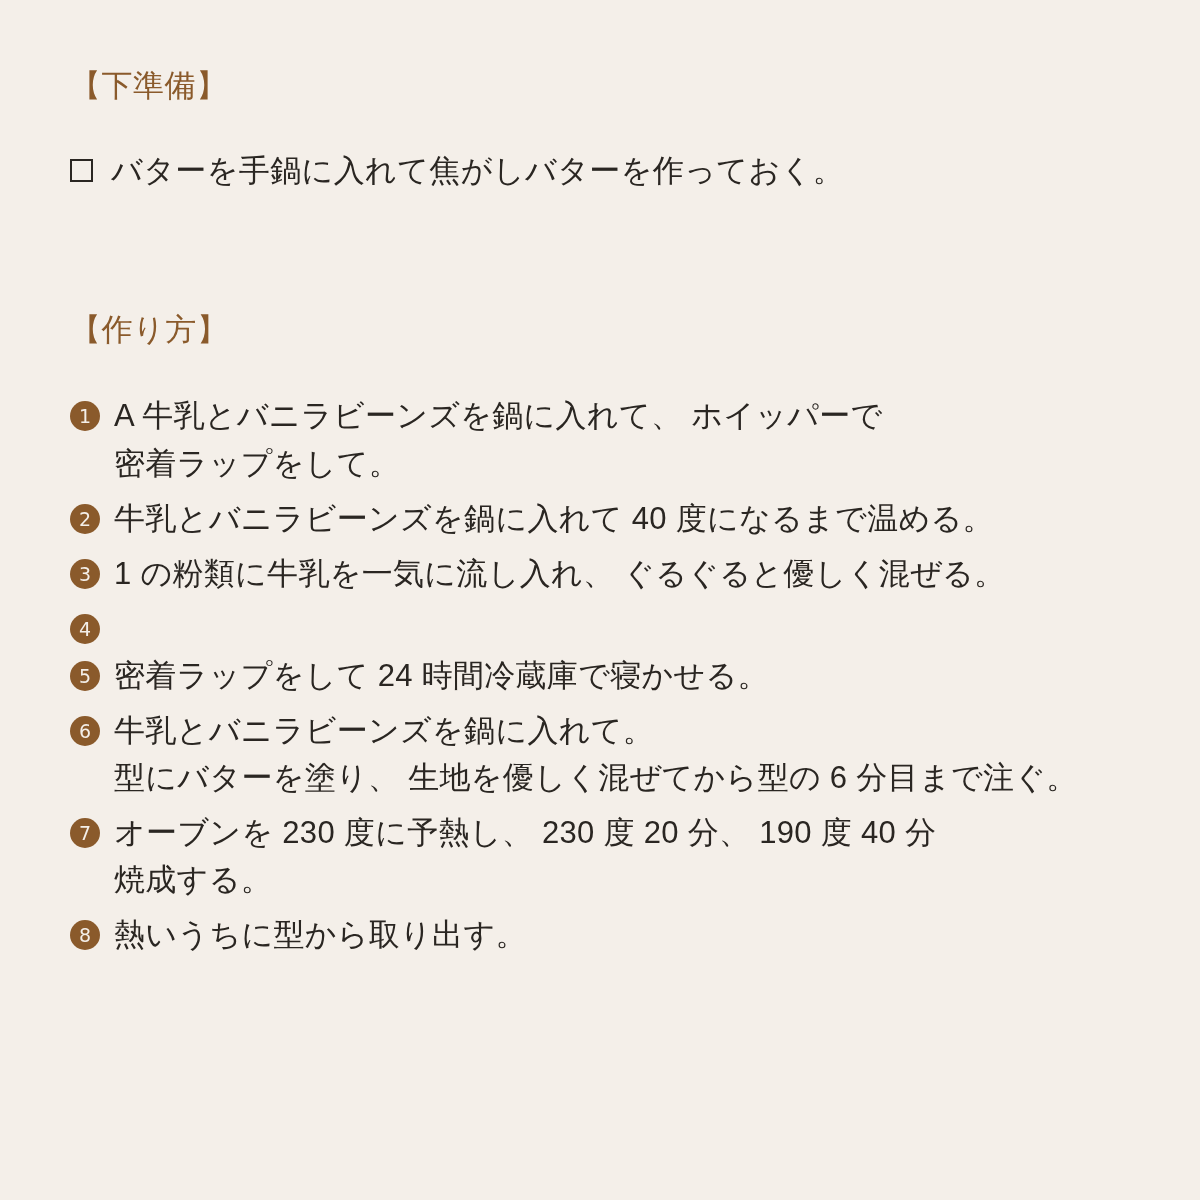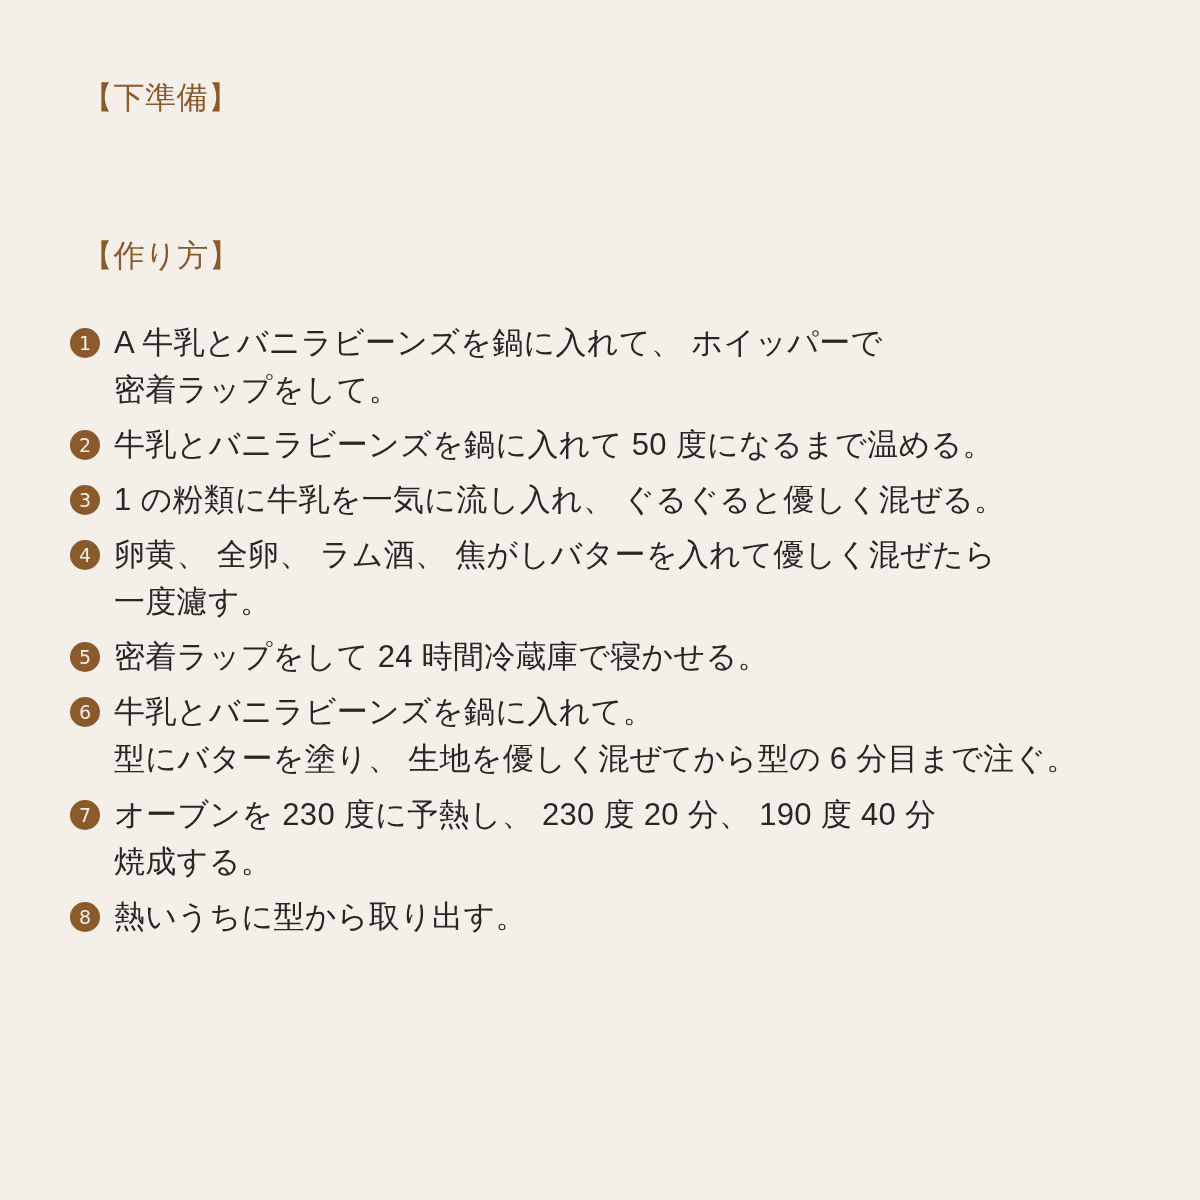--- a/index.html
+++ b/index.html
@@ -21,21 +21,21 @@
     box-sizing: border-box;
     padding: 66px 70px 0 70px;
   }
 
   .section-heading {
     color: #8a5a2b;
     font-size: 31px;
     line-height: 1.3;
     letter-spacing: 0.5px;
     font-weight: 400;
-    margin: 12px;
+    margin: 0;
   }
 
   
   .prep-block {
     margin-top: 44px;
   }
   .prep-item {
     display: flex;
     align-items: flex-start;
     font-size: 31px;
@@ -91,57 +91,59 @@
     white-space: nowrap;
   }
 </style>
 </head>
 <body>
 
 <div class="page">
 
   <div class="prep-section">
     <h2 class="section-heading">【下準備】</h2>
+    <div class="prep-block">
+      <div class="prep-item">
+        <span class="checkbox"></span>
+        <span class="prep-text">バターを手鍋に入れて焦がしバターを作っておく。</span>
+      </div>
+    </div>
   </div>
 
   <div class="method-section">
     <div class="steps-heading-wrap">
       <h2 class="section-heading">【作り方】</h2>
     </div>
 
     <div class="steps">
 
       <div class="step">
         <span class="step-num">1</span>
         <div class="step-lines">
           <div class="step-line">A 牛乳とバニラビーンズを鍋に入れて、 ホイッパーで</div>
           <div class="step-line">密着ラップをして。</div>
         </div>
       </div>
 
       <div class="step">
         <span class="step-num">2</span>
         <div class="step-lines">
-          <div class="step-line">牛乳とバニラビーンズを鍋に入れて 50 度になるまで温める。</div>
+          <div class="step-line">牛乳とバニラビーンズを鍋に入れて 40 度になるまで温める。</div>
         </div>
       </div>
 
       <div class="step">
         <span class="step-num">3</span>
         <div class="step-lines">
           <div class="step-line">1 の粉類に牛乳を一気に流し入れ、 ぐるぐると優しく混ぜる。</div>
         </div>
       </div>
 
       <div class="step">
         <span class="step-num">4</span>
-        <div class="step-lines">
-          <div class="step-line">卵黄、 全卵、 ラム酒、 焦がしバターを入れて優しく混ぜたら</div>
-          <div class="step-line">一度濾す。</div>
-        </div>
       </div>
 
       <div class="step">
         <span class="step-num">5</span>
         <div class="step-lines">
           <div class="step-line">密着ラップをして 24 時間冷蔵庫で寝かせる。</div>
         </div>
       </div>
 
       <div class="step">

